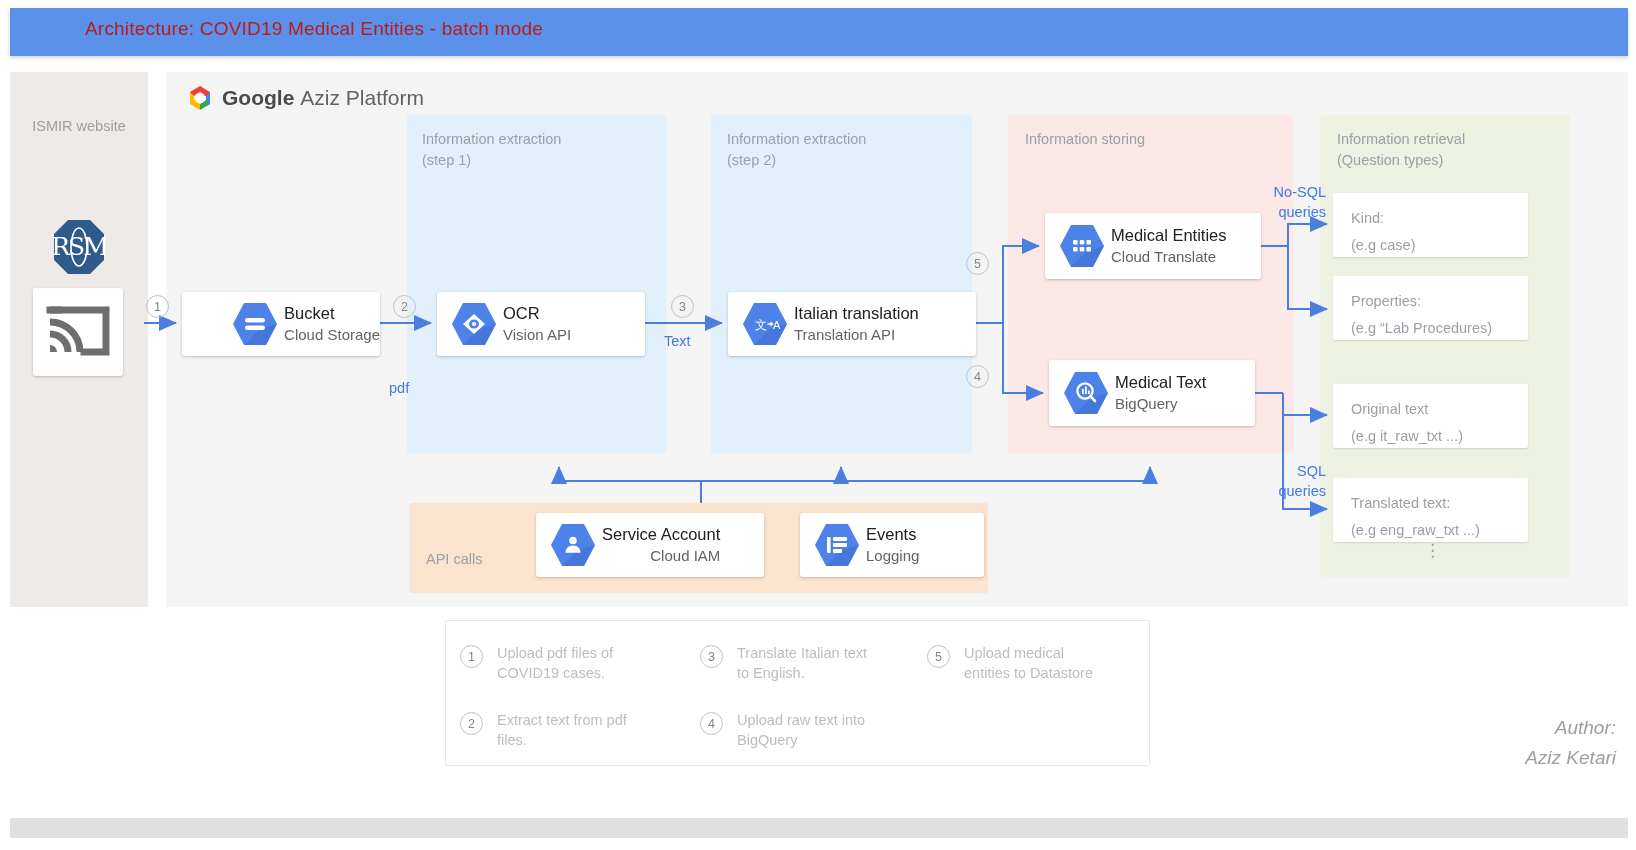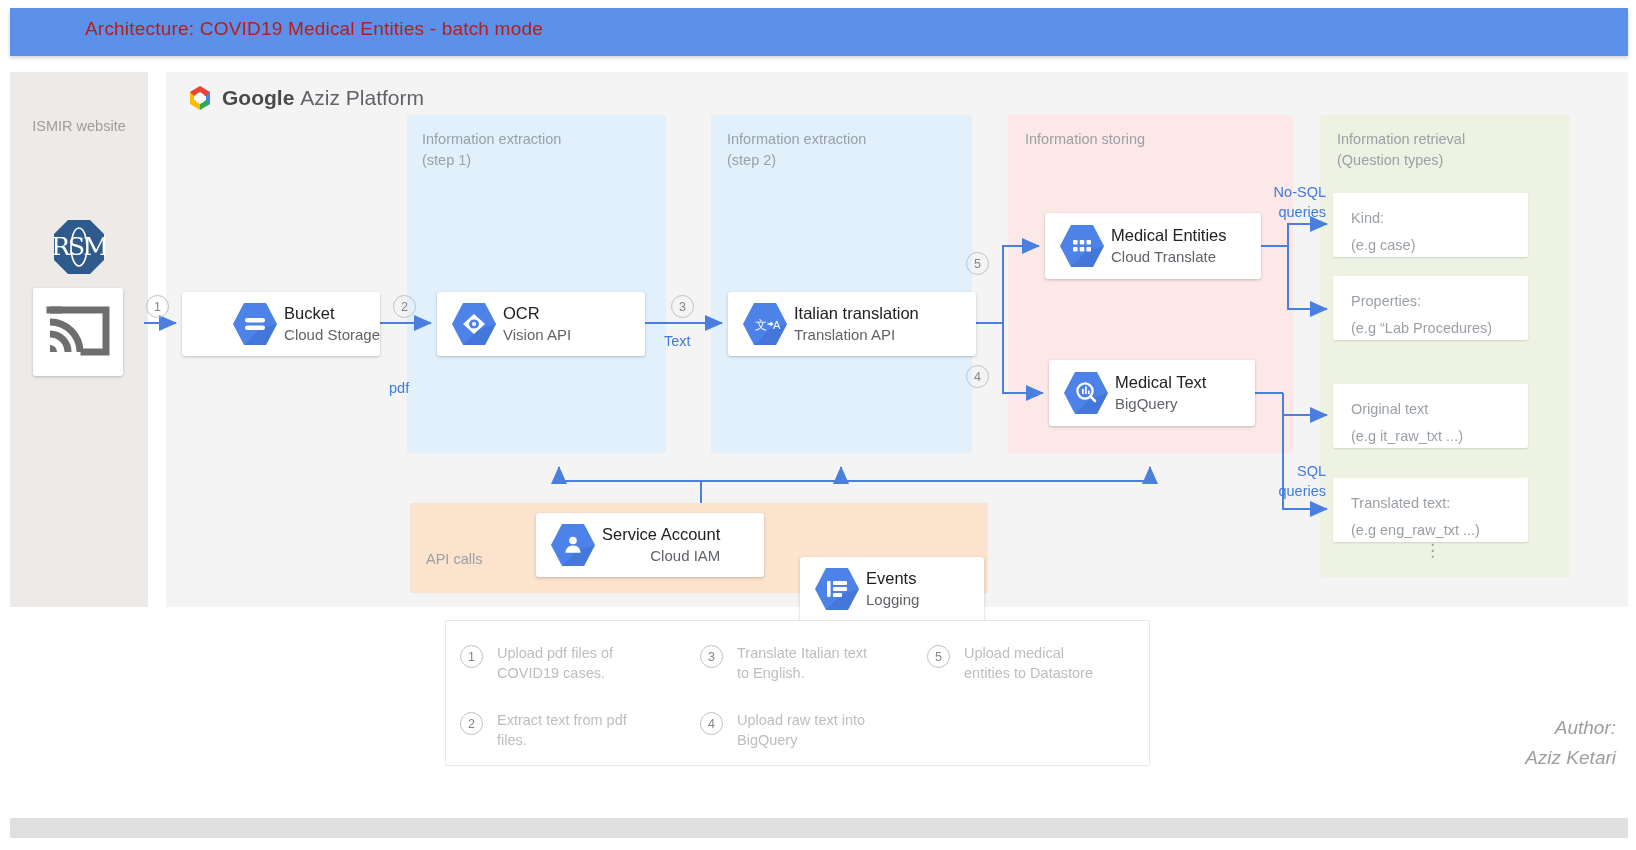--- a/index.html
+++ b/index.html
@@ -76,21 +76,21 @@
   .node .labels{margin-left:4px;}
   .node .t1{font-size:16.5px;color:#202124;line-height:21px;white-space:nowrap;}
   .node .t2{font-size:15px;color:#5f6368;line-height:21px;white-space:nowrap;}
 
   #node-bucket{left:182px;top:292px;width:186px;height:64px;padding-left:12px;justify-content:flex-end;}
   #node-ocr{left:437px;top:292px;width:196px;height:64px;padding-left:12px;}
   #node-translate{left:728px;top:292px;width:236px;height:64px;padding-left:12px;}
   #node-entities{left:1045px;top:213px;width:204px;height:66px;padding-left:12px;}
   #node-bigquery{left:1049px;top:360px;width:194px;height:66px;padding-left:12px;}
   #node-iam{left:536px;top:513px;width:216px;height:64px;padding-left:12px;text-align:right;}
-  #node-events{left:800px;top:513px;width:172px;height:64px;padding-left:12px;margin-top:44px;}
+  #node-events{left:800px;top:513px;width:172px;height:64px;padding-left:12px;}
 
   
   .ret-box{
     background:#ffffff;border-radius:2px;
     box-shadow:0 1px 2px rgba(0,0,0,.13);
     padding:12px 0 0 18px;box-sizing:border-box;
   }
   .ret-box .l1{font-size:14.5px;color:#9aa0a6;line-height:27px;white-space:nowrap;}
   .ret-box .l2{font-size:14.5px;color:#9aa0a6;line-height:27px;white-space:nowrap;}
   #ret-kind{left:1333px;top:193px;width:195px;height:64px;}

